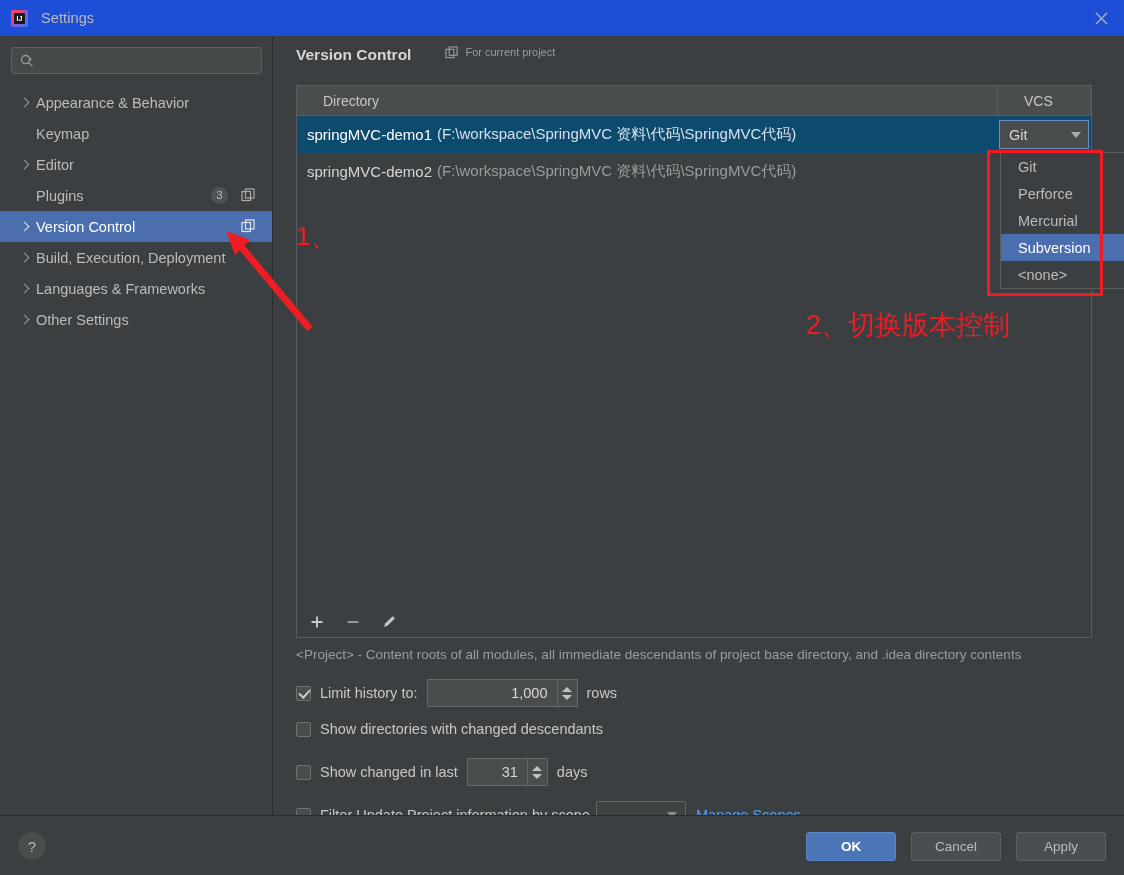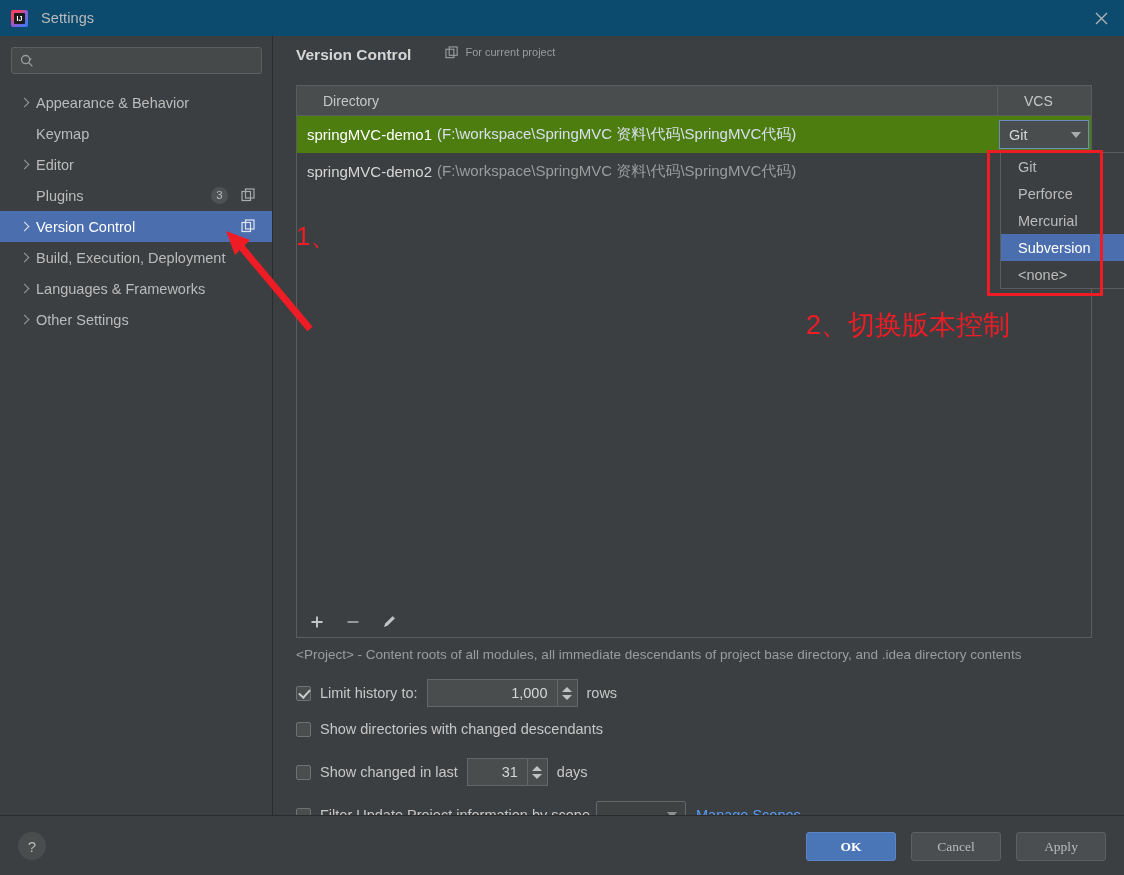--- a/index.html
+++ b/index.html
@@ -8,21 +8,21 @@
     background: #3c3f41;
     font-family: "Liberation Sans", "DejaVu Sans", sans-serif;
     overflow: hidden;
     -webkit-font-smoothing: antialiased;
   }
   #root { position: relative; width: 1124px; height: 875px; background: #3c3f41; }
 
   
   .titlebar {
     position: absolute; left: 0; top: 0; width: 1124px; height: 36px;
-    background: #0c4a6e;
+    background: #1d4ed8;
     display: flex; align-items: center;
   }
   .app-icon {
     position: relative; width: 17px; height: 17px; margin-left: 11px;
     border-radius: 2px; overflow: hidden;
     background: linear-gradient(135deg,#f2436b 0%,#f2436b 28%,#8d5bd6 52%,#2d7ff9 100%);
     flex: 0 0 auto;
   }
   .app-icon::after {
     content: ""; position: absolute; left: 3px; top: 3px; width: 11px; height: 11px;
@@ -101,21 +101,21 @@
     border: 1px solid #5a5d5e; background: #3c3f41;
   }
   .thead { display: flex; height: 30px; background: #4a4d4e; border-bottom: 1px solid #5a5d5e; }
   .th {
     color: #c7c7c7; font-size: 14px; display: flex; align-items: center;
     padding-left: 26px;
   }
   .th.dir { width: 701px; border-right: 1px solid #5a5d5e; }
   .th.vcs { flex: 1; }
   .trow { display: flex; height: 37px; align-items: stretch; }
-  .trow.selected { background: #4d7c0f; }
+  .trow.selected { background: #0c4a6e; }
   .cell-dir {
     width: 701px; display: flex; align-items: center; padding-left: 10px;
     font-size: 15px; white-space: nowrap; overflow: hidden;
   }
   .cell-dir .nm { color: #d6d6d6; }
   .trow.selected .cell-dir .nm { color: #ffffff; }
   .cell-dir .pth { color: #9a9c9d; margin-left: 5px; text-align: center; }
   .trow.selected .cell-dir .pth { color: #d8e0ee; }
   .cell-vcs { flex: 1; display: flex; align-items: center; }
   .vcs-combo {
@@ -176,21 +176,21 @@
     background: #3c3f41; border-top: 1px solid #2b2b2b;
   }
   .help-btn {
     position: absolute; left: 18px; top: 832px; width: 28px; height: 28px;
     border-radius: 50%; background: #4a4d4e;
     color: #b5b7b8; font-size: 15px; display: flex; align-items: center; justify-content: center;
   }
   .btn {
     position: absolute; top: 832px; height: 29px; width: 90px;
     display: flex; align-items: center; justify-content: center;
-    font-size: 13.5px; border-radius: 3px; font-family: Liberation Serif, serif;
+    font-size: 13.5px; border-radius: 3px;
   }
   .btn.primary { left: 806px; background: #4a76b8; color: #ffffff; border: 1px solid #5a86c8; font-weight: bold; }
   .btn.ghost { background: #4b4e50; color: #b9babb; border: 1px solid #5d6062; }
   .btn.cancel { left: 911px; }
   .btn.apply  { left: 1016px; }
 
   
   .dropdown {
     position: absolute; left: 1000px; top: 152px; width: 135px;
     background: #3c3f41; border: 1px solid #5a5d5e; z-index: 30;

